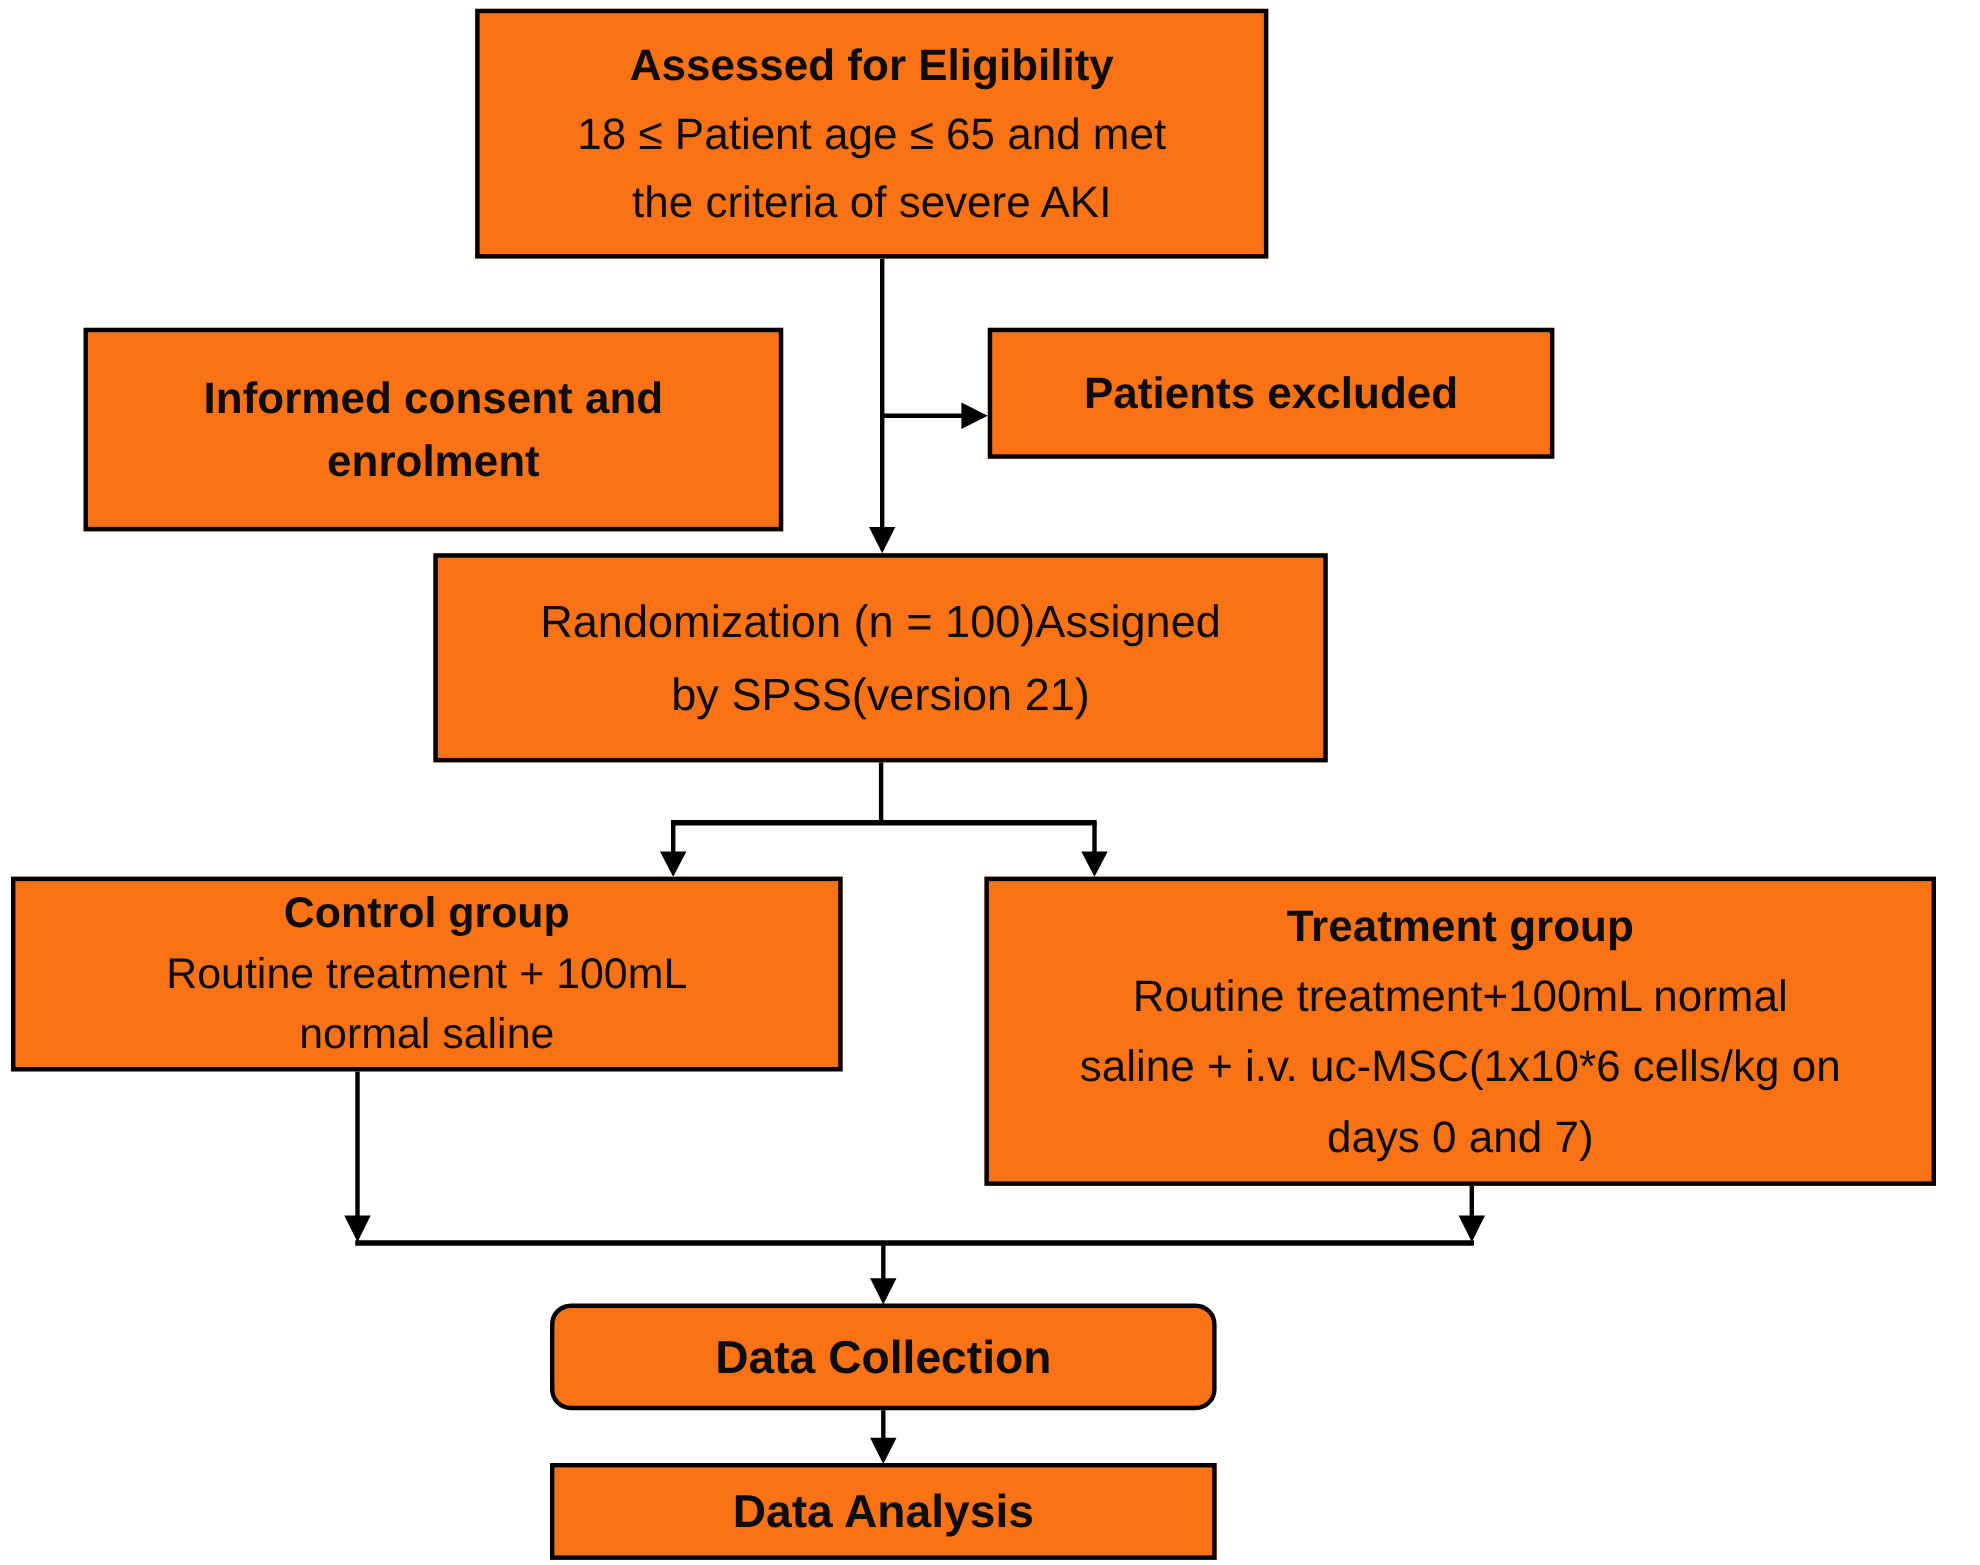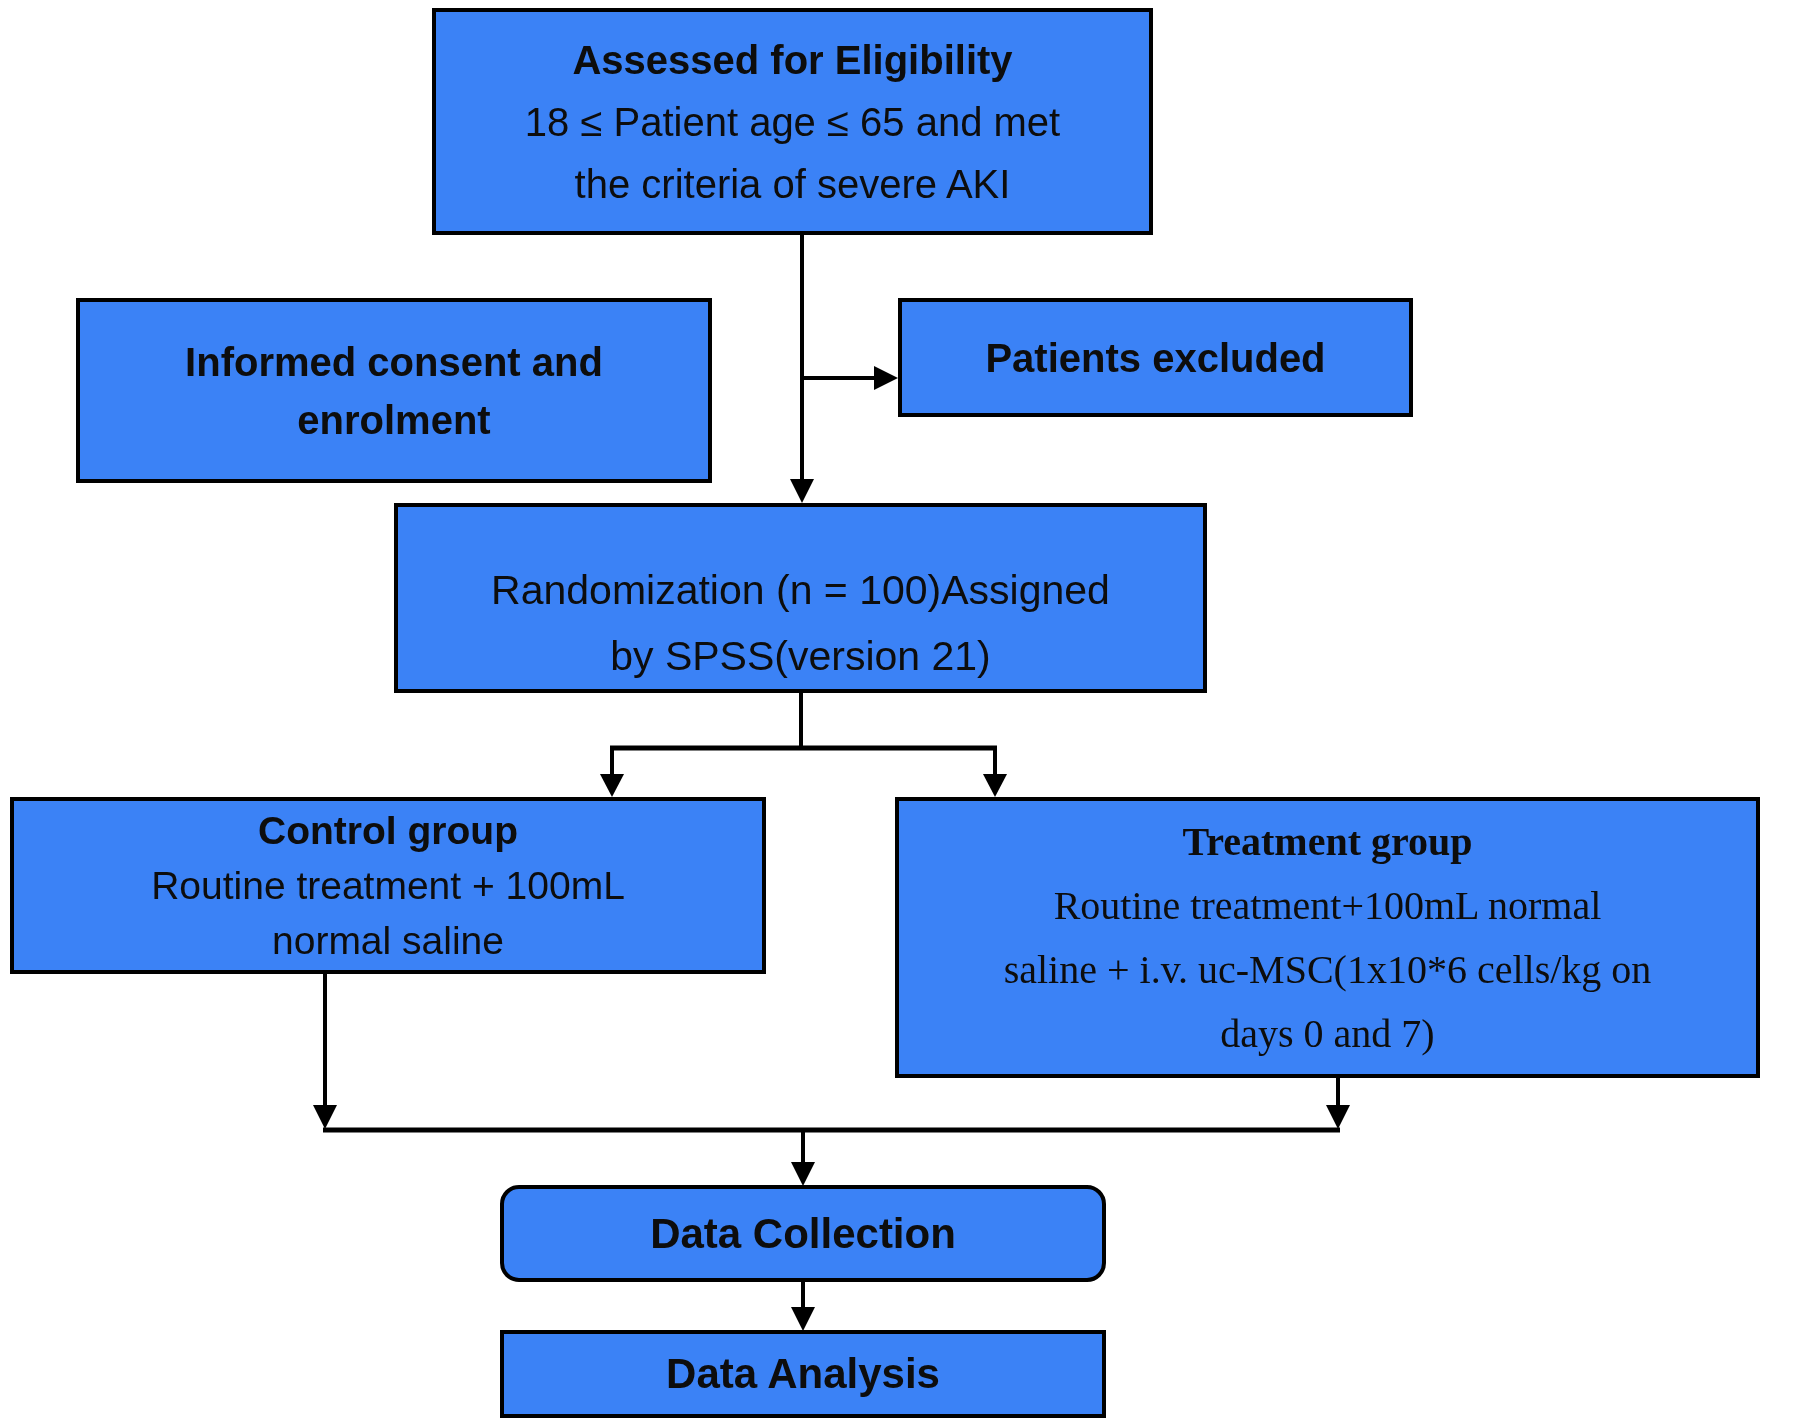--- a/index.html
+++ b/index.html
@@ -21,36 +21,36 @@
     left: 0;
     top: 0;
     width: 1800px;
     height: 1423px;
     pointer-events: none;
   }
   .box {
     position: absolute;
     box-sizing: border-box;
     border: 4px solid #000000;
-    background: #3b82f6;
+    background: #f97316;
     display: flex;
     flex-direction: column;
     justify-content: center;
     align-items: center;
     text-align: center;
   }
   .line { display: block; white-space: nowrap; }
   .bold { font-weight: bold; }
 
   #box-eligibility   { left: 432px; top: 8px;    width: 721px; height: 227px; font-size: 40px; line-height: 62px; }
   #box-consent       { left: 76px;  top: 298px;  width: 636px; height: 185px; font-size: 40px; line-height: 58px; font-weight: bold; }
   #box-excluded      { left: 898px; top: 298px;  width: 515px; height: 119px; font-size: 40px; line-height: 58px; font-weight: bold; }
-  #box-randomization { left: 394px; top: 503px;  width: 813px; height: 190px; font-size: 41px; line-height: 66px; justify-content: flex-end; }
+  #box-randomization { left: 394px; top: 503px;  width: 813px; height: 190px; font-size: 41px; line-height: 66px; }
   #box-control       { left: 10px;  top: 797px;  width: 756px; height: 177px; font-size: 39px; line-height: 55px; }
-  #box-treatment     { left: 895px; top: 797px;  width: 865px; height: 281px; font-size: 40px; line-height: 64px; font-family: Liberation Serif, serif; }
+  #box-treatment     { left: 895px; top: 797px;  width: 865px; height: 281px; font-size: 40px; line-height: 64px; }
   #box-collection    { left: 500px; top: 1185px; width: 606px; height: 97px;  font-size: 42px; line-height: 50px; font-weight: bold; border-radius: 19px; }
   #box-analysis      { left: 500px; top: 1330px; width: 606px; height: 88px;  font-size: 42px; line-height: 50px; font-weight: bold; }
 </style>
 </head>
 <body>
 
 <div class="canvas">
 
   <svg class="connectors" viewBox="0 0 1800 1423" xmlns="http://www.w3.org/2000/svg">
     <g stroke="#000000" stroke-width="4" fill="#000000">

